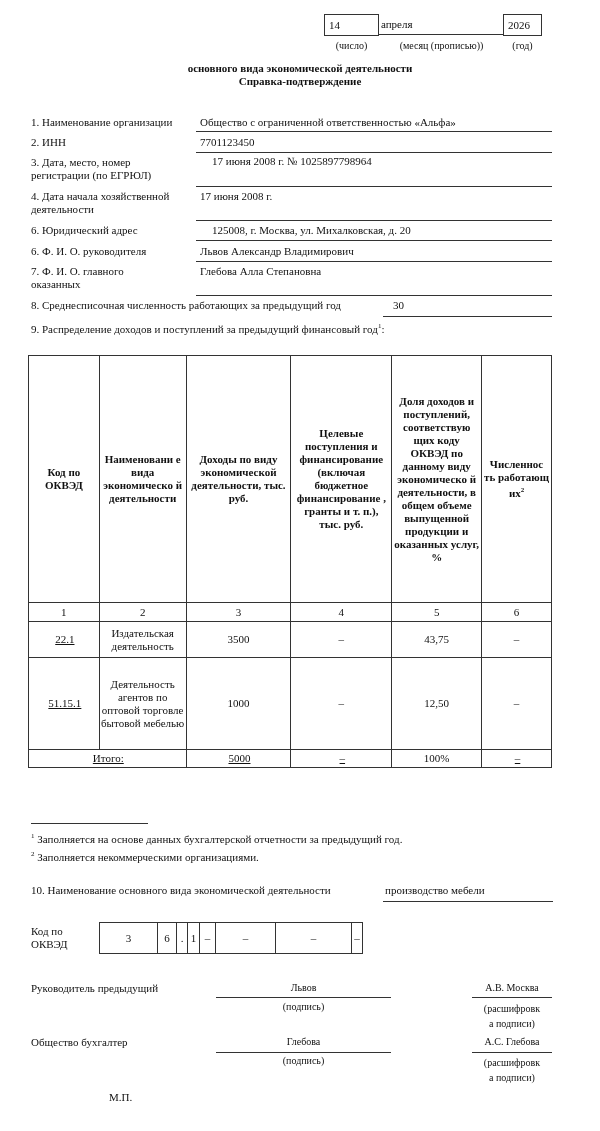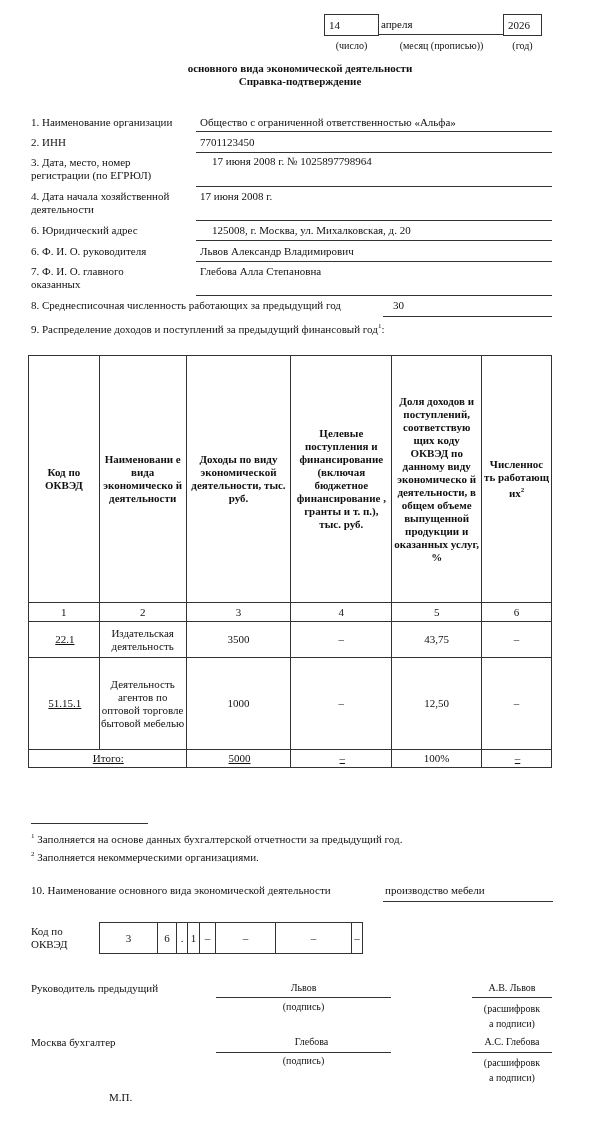--- a/index.html
+++ b/index.html
@@ -161,29 +161,29 @@
     <td style="width:75px;">–</td>
     <td style="width:10px;">–</td>
   </tr>
 </tbody>
   </table>
 
 <div class="abs" style="left:31px;top:982px;">Руководитель предыдущий</div>
 <div class="cap" style="left:216px;top:982px;width:175px;">Львов</div>
 <div class="hr" style="left:216px;top:997px;width:175px;"></div>
 <div class="cap" style="left:216px;top:1001px;width:175px;">(подпись)</div>
-<div class="cap" style="left:472px;top:982px;width:80px;">А.В. Львов</div>
+<div class="cap" style="left:472px;top:982px;width:80px;">А.В. Москва</div>
 <div class="hr" style="left:472px;top:997px;width:80px;"></div>
 <div class="cap" style="left:472px;top:1001px;width:80px;line-height:15px;">
   <div>(расшифровк</div>
     <div>а подписи)</div>
 </div>
 
-<div class="abs" style="left:31px;top:1036px;">Москва бухгалтер</div>
-<div class="cap" style="left:224px;top:1036px;width:175px;">Глебова</div>
+<div class="abs" style="left:31px;top:1036px;">Общество бухгалтер</div>
+<div class="cap" style="left:216px;top:1036px;width:175px;">Глебова</div>
 <div class="hr" style="left:216px;top:1052px;width:175px;"></div>
 <div class="cap" style="left:216px;top:1055px;width:175px;">(подпись)</div>
 <div class="cap" style="left:472px;top:1036px;width:80px;">А.С. Глебова</div>
 <div class="hr" style="left:472px;top:1052px;width:80px;"></div>
 <div class="cap" style="left:472px;top:1055px;width:80px;line-height:15px;">
   <div>(расшифровк</div>
     <div>а подписи)</div>
 </div>
 
 <div class="abs" style="left:109px;top:1091px;">М.П.</div>

